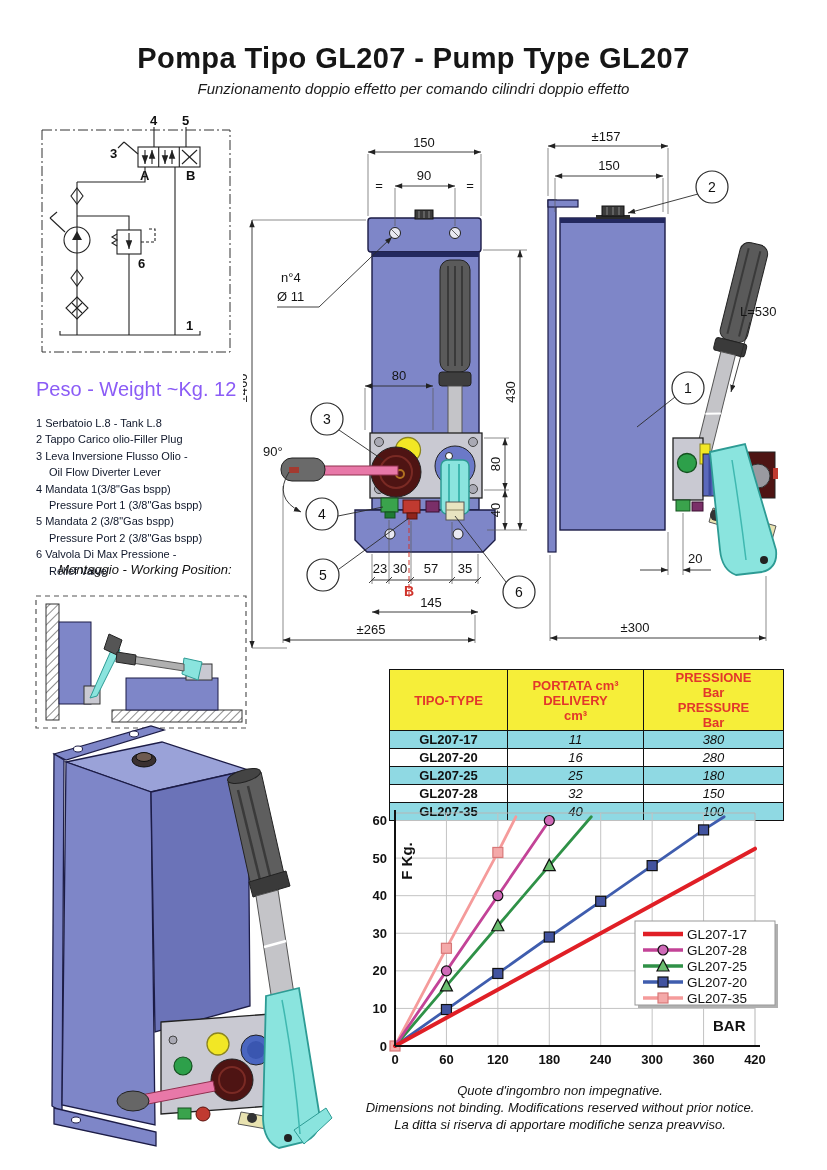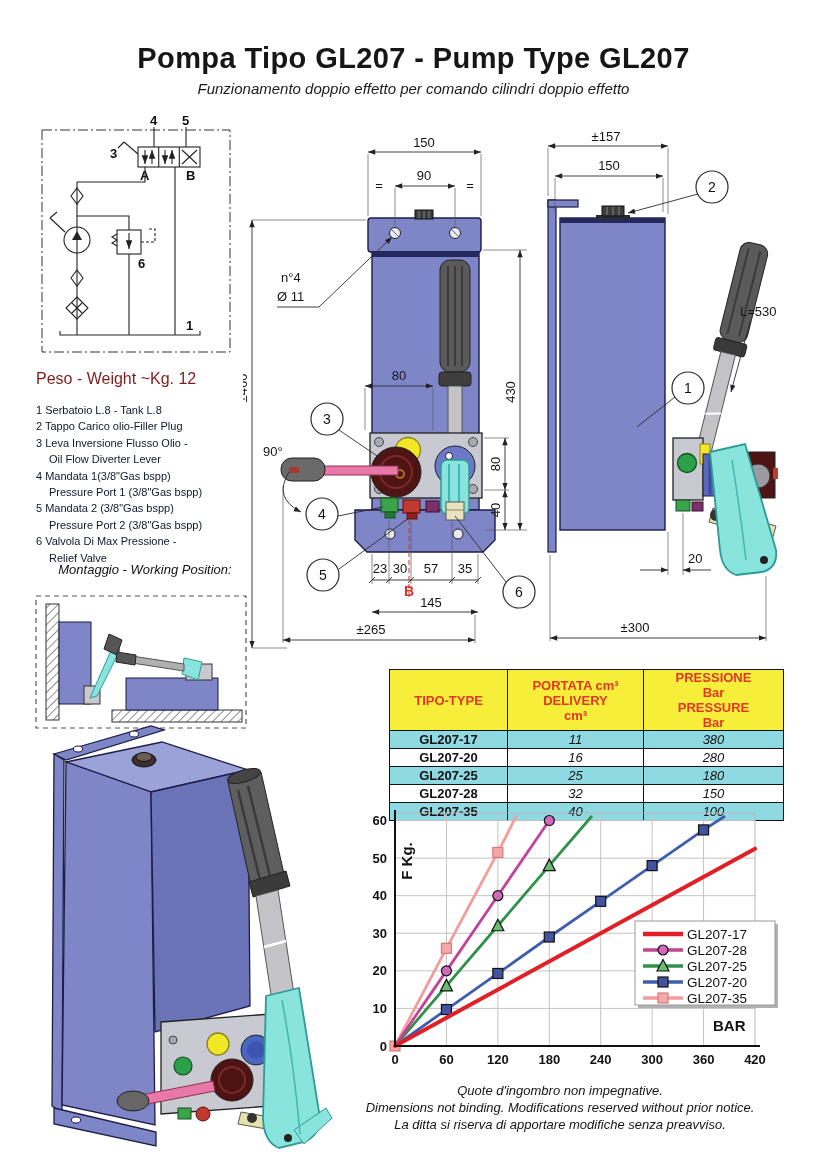--- a/index.html
+++ b/index.html
@@ -4,21 +4,21 @@
 <style>
   html,body{margin:0;padding:0;background:#e8e8e8}
   #page{position:relative;width:827px;height:1170px;background:#ffffff;margin:0 auto;
         font-family:"Liberation Sans",sans-serif;color:#111;overflow:hidden}
   .abs{position:absolute}
   #title{top:42px;left:0;width:100%;text-align:center;font-size:29px;font-weight:700;
          letter-spacing:.4px;color:#161616}
   #subtitle{top:80px;left:0;width:100%;text-align:center;font-style:italic;
             font-size:15px;line-height:18px;color:#1b1b1b}
   #notes{left:36px;top:370px;width:228px}
-  #weight{font-size:16px;margin:0 0 14px 0;color:#7f1d1d}
+  #weight{font-size:20px;margin:8px 0 14px 0;color:#8b5cf6}
   .part-item{font-size:11px;line-height:16.4px;white-space:pre-line;
              padding-left:13px;text-indent:-13px;color:#0f172a}
   #montaggio{left:34px;top:562px;width:222px}
   #montaggio-caption{font-style:italic;font-size:13px;text-align:center;margin:0 0 17px 0}
   
   #spec-table{position:absolute;left:389px;top:669px;border-collapse:collapse;background:#fff}
   #spec-table th,#spec-table td{border:1.6px solid #111;padding:0 22px;text-align:center}
   #spec-table th{background:#f6ee39;color:#e2372b;font-size:13px;line-height:15px;font-weight:700;height:34px}
   #spec-table td{font-size:13px;height:17px}
   #spec-table td.type{font-weight:700}

